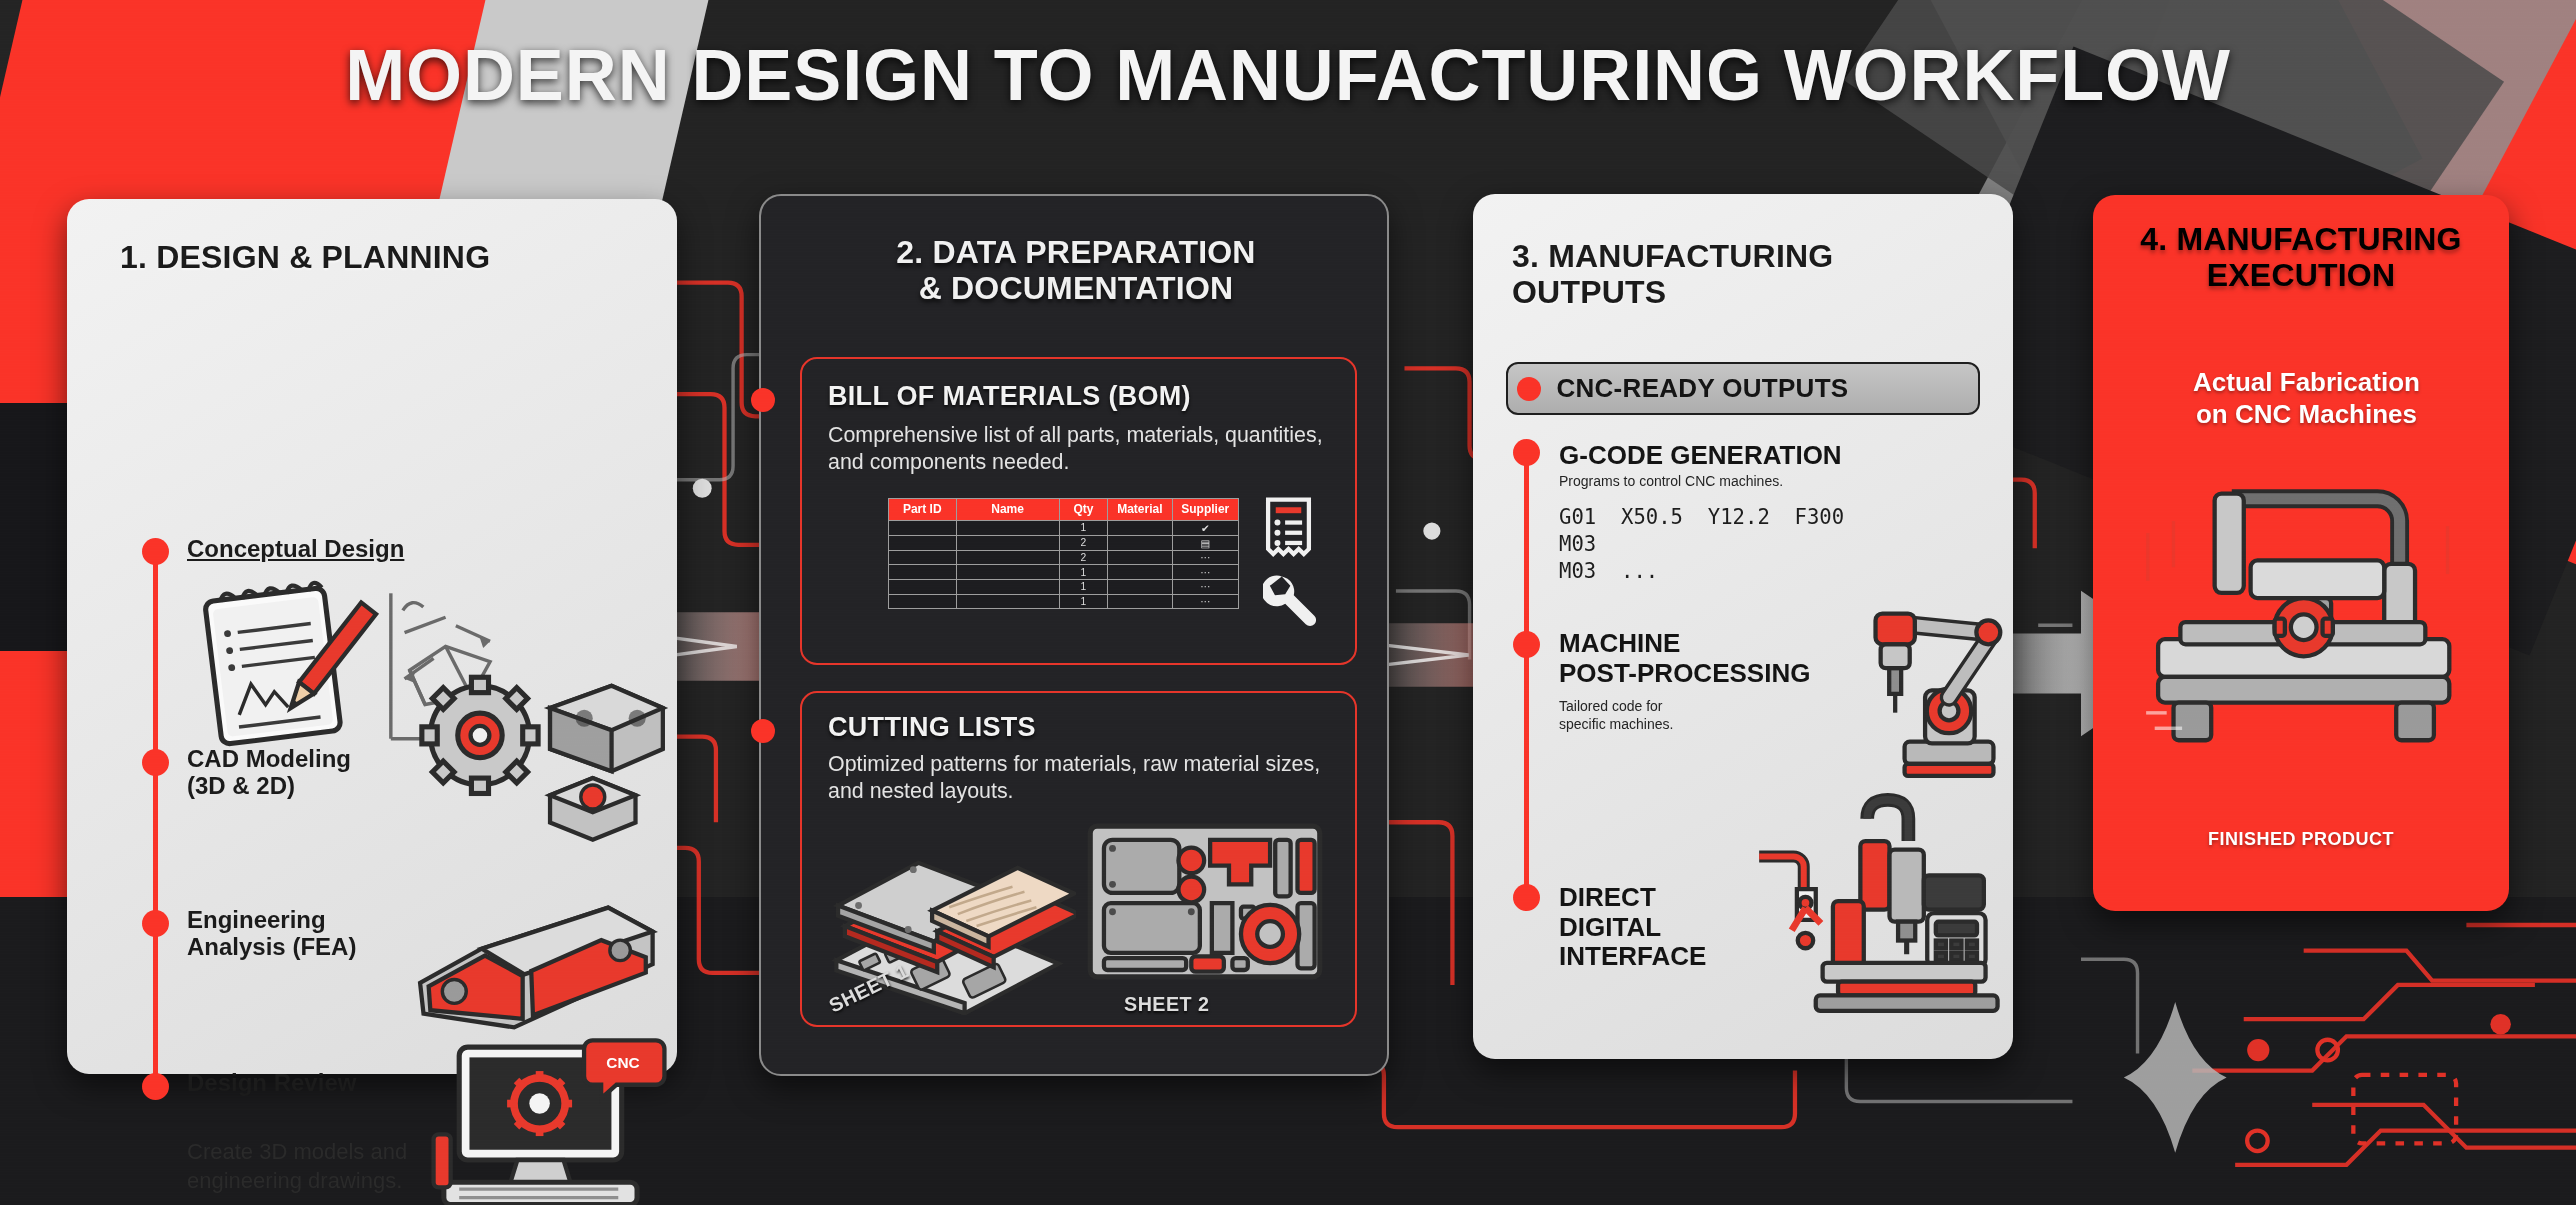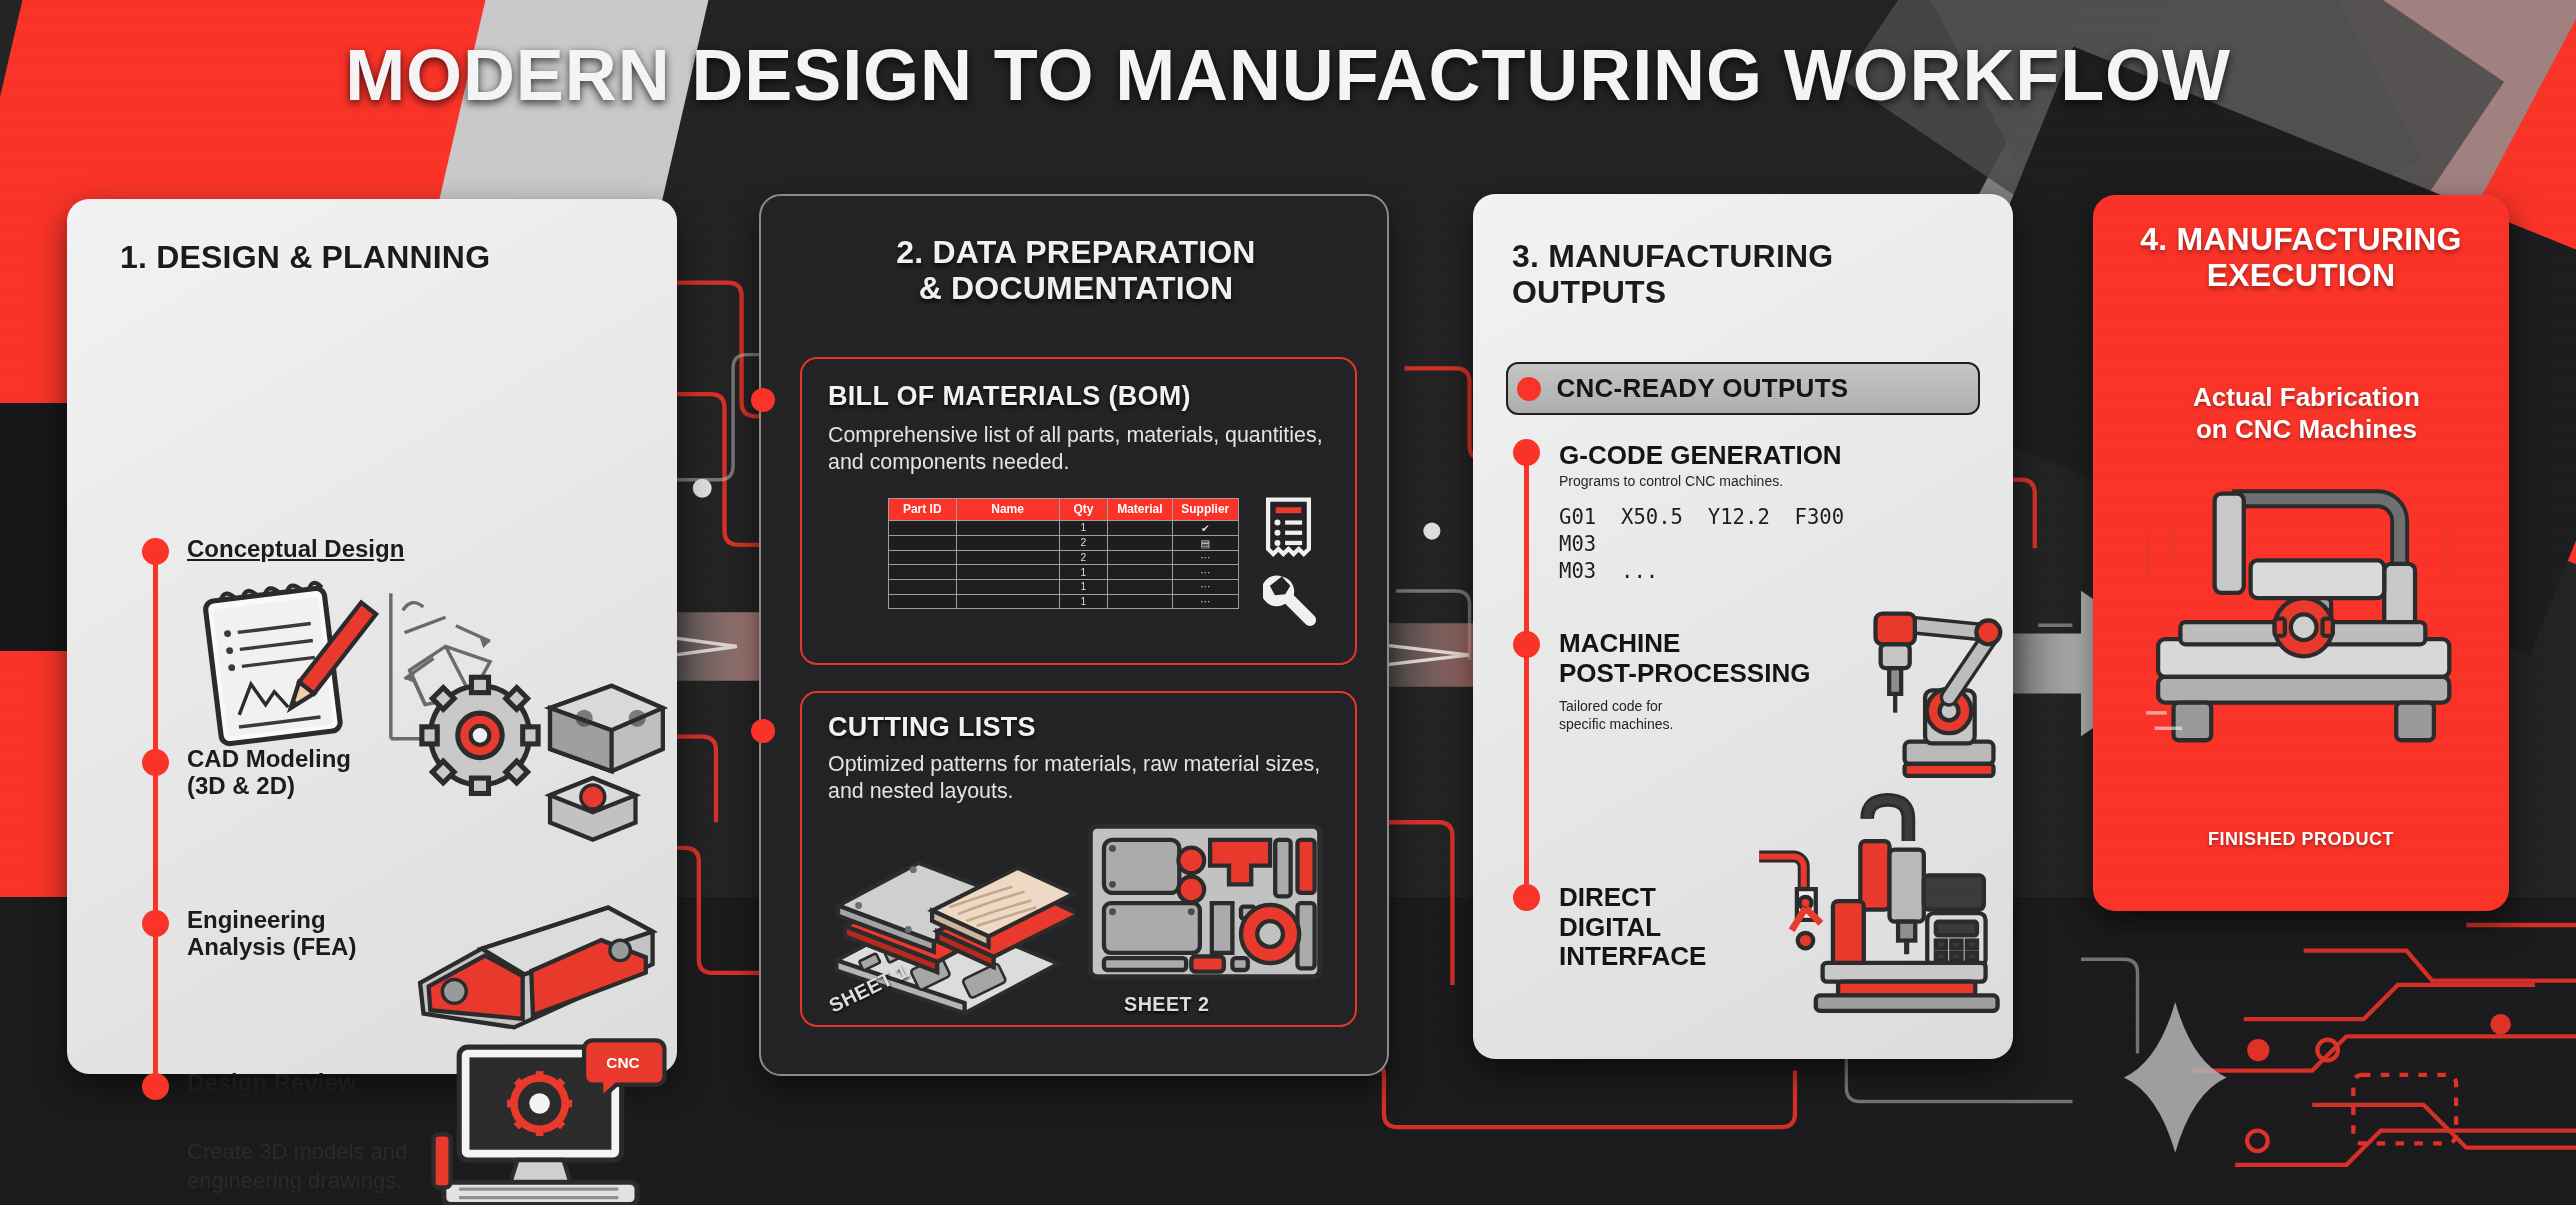--- a/index.html
+++ b/index.html
@@ -629,26 +629,26 @@
         </g>
         <rect x="108" y="198" width="190" height="22" rx="5" fill="#c9c9c9"></rect>
         <rect x="126" y="220" width="160" height="16" rx="4" fill="#e8392c"></rect>
         <rect x="100" y="236" width="212" height="18" rx="5" fill="#9e9e9e"></rect>
       </g>
     </svg>
   </div>
 
   <div class="panel panel-red" style="left:2093px;top:195px;width:416px;height:716px;">
 
-    <div class="panel-title" style="position:absolute;left:0;top:27px;width:416px;text-align:center;color:#ffffff;text-shadow:0 2.6px 4.3px rgba(0,0,0,.35);">
+    <div class="panel-title" style="position:absolute;left:0;top:27px;width:416px;text-align:center;color:#000000;text-shadow:0 2.6px 4.3px rgba(0,0,0,.35);">
       <span>4. MANUFACTURING</span><br>
       <span>EXECUTION</span>
     </div>
 
-    <div class="p4-sub" style="top:187px;padding-left:11px;">
+    <div class="p4-sub" style="top:172px;padding-left:11px;">
       <span>Actual Fabrication</span><br>
       <span>on CNC Machines</span>
     </div>
 
     <svg class="illus" style="left:36px;top:283px;" width="346" height="283" viewBox="0 0 404 330">
       <g stroke="#2b2b2b" stroke-width="5">
         <path d="M120 24 h170 a26 26 0 0 1 26 26 v66" fill="none" stroke-width="22"></path>
         <path d="M120 24 h170 a26 26 0 0 1 26 26 v66" fill="none" stroke="#6f6f6f" stroke-width="13"></path>
         <rect x="100" y="18" width="34" height="116" rx="8" fill="#c8c8c8"></rect>
         <rect x="298" y="100" width="36" height="98" rx="8" fill="#c8c8c8"></rect>

